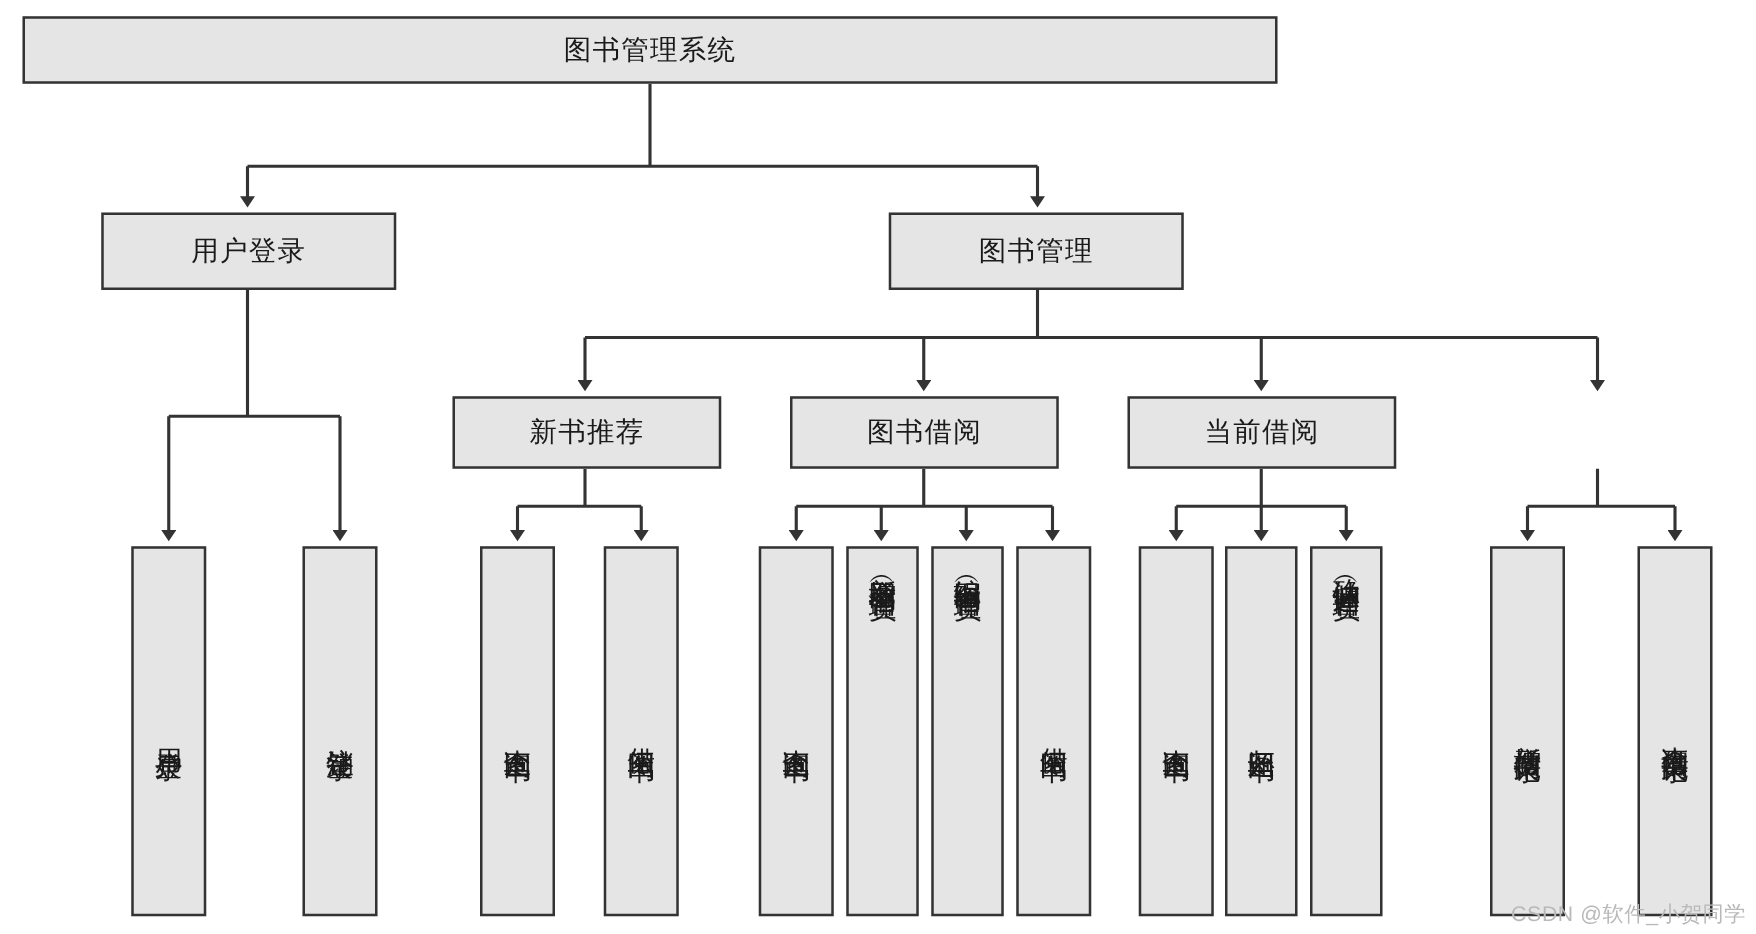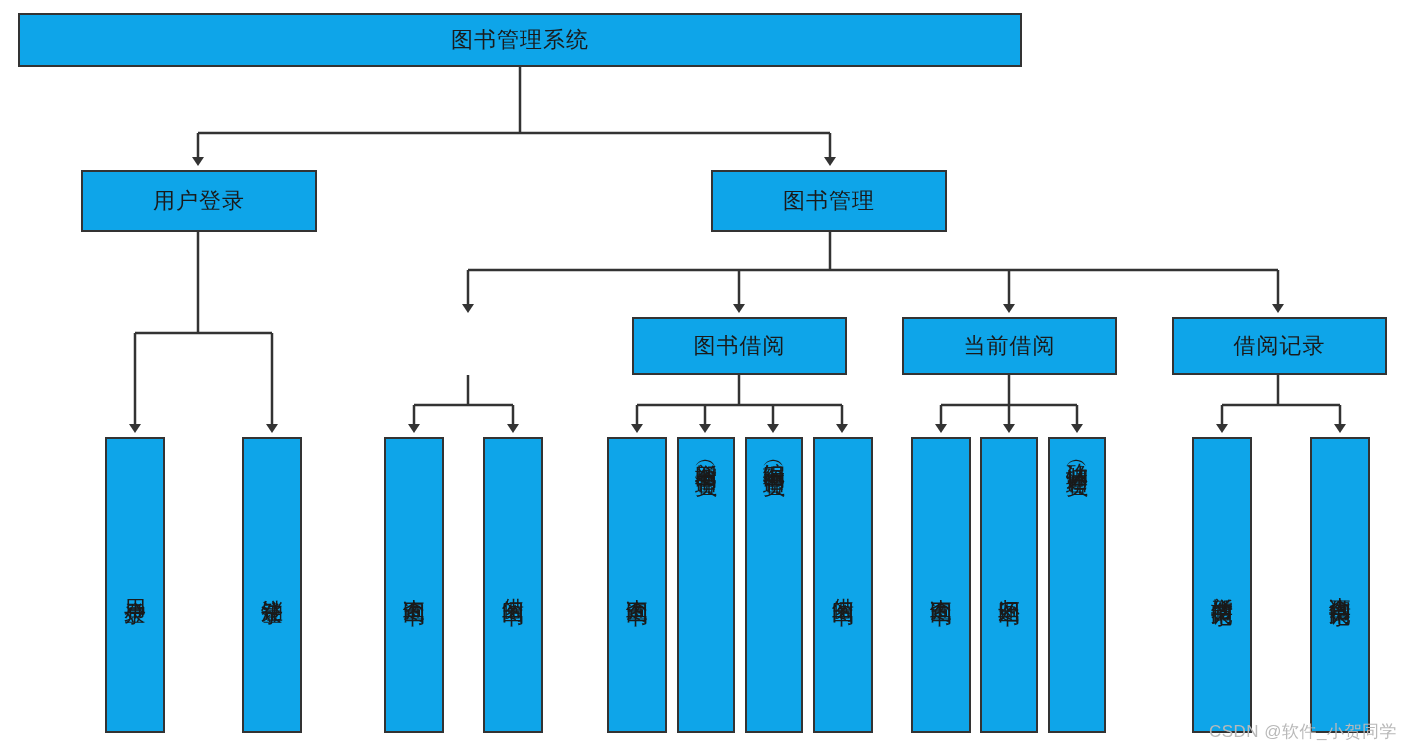--- a/index.html
+++ b/index.html
@@ -23,21 +23,21 @@
     left: 0;
     top: 0;
     width: 1405px;
     height: 747px;
     pointer-events: none;
   }
   .node {
     position: absolute;
     box-sizing: border-box;
     border: 2px solid #333333;
-    background: #0ea5e9;
+    background: #e5e5e5;
     display: flex;
     align-items: center;
     justify-content: center;
     color: #1a1a1a;
   }
   .node-h {
     font-size: 22px;
     line-height: 1.25;
     letter-spacing: 1px;
     white-space: nowrap;
@@ -133,29 +133,29 @@
     <span class="node-label">图书管理系统</span>
   </div>
 
   <div class="node node-h" style="left:81px; top:170px; width:236px; height:62px;">
     <span class="node-label">用户登录</span>
   </div>
   <div class="node node-h" style="left:711px; top:170px; width:236px; height:62px;text-align:right;">
     <span class="node-label">图书管理</span>
   </div>
 
+  <div class="node node-h" style="left:362px; top:317px; width:215px; height:58px;">
+    <span class="node-label">新书推荐</span>
+  </div>
   <div class="node node-h" style="left:902px; top:317px; width:215px; height:58px;">
     <span class="node-label">当前借阅</span>
   </div>
   <div class="node node-h" style="left:632px; top:317px; width:215px; height:58px;">
     <span class="node-label">图书借阅</span>
   </div>
-  <div class="node node-h" style="left:1172px; top:317px; width:215px; height:58px;">
-    <span class="node-label">借阅记录</span>
-  </div>
 
   <div class="node node-v" style="left:105px; top:437px; width:60px; height:296px;">
     <span class="node-label">用户登录</span>
   </div>
   <div class="node node-v" style="left:242px; top:437px; width:60px; height:296px;">
     <span class="node-label">注销登录</span>
   </div>
 
   <div class="node node-v" style="left:384px; top:437px; width:60px; height:296px;">
     <span class="node-label">查询图书</span>

